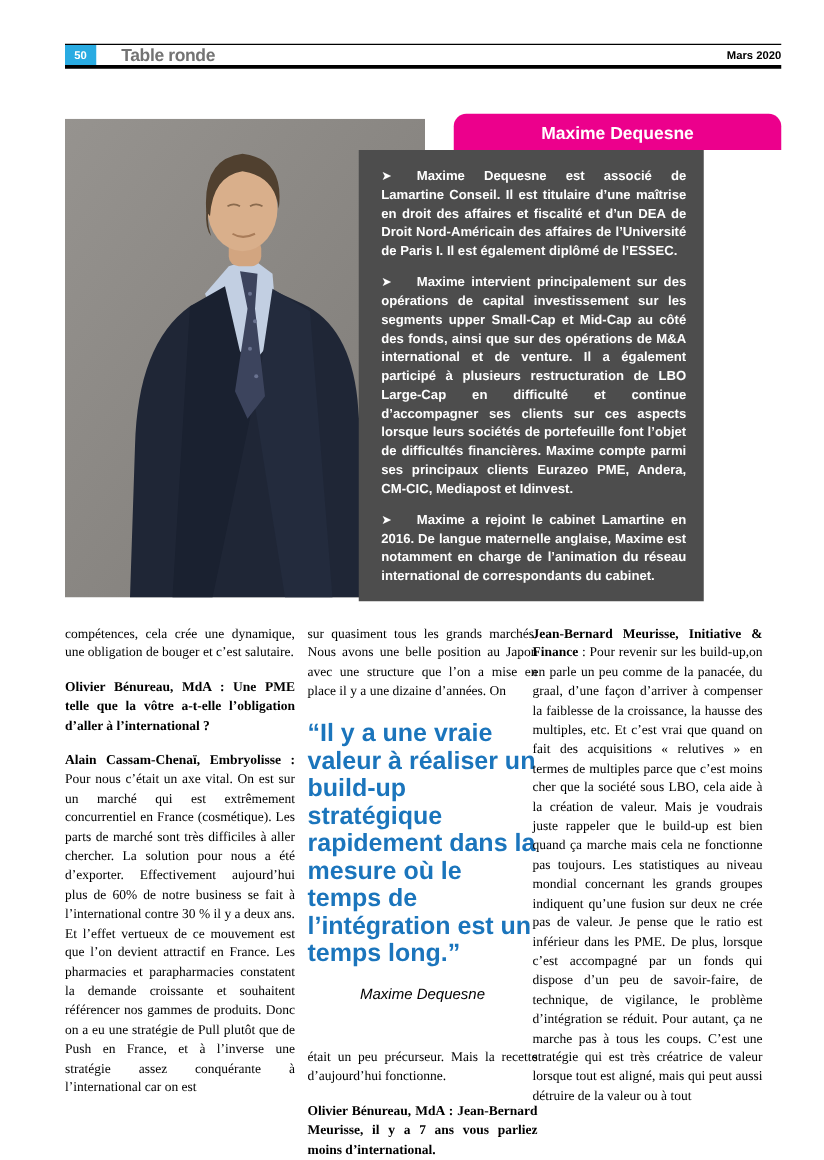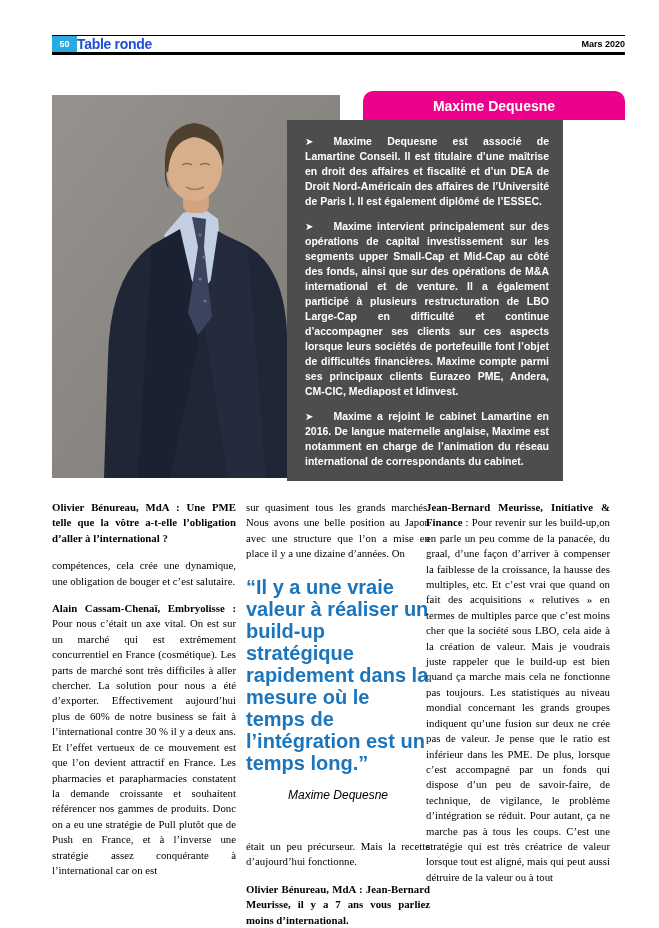--- a/index.html
+++ b/index.html
@@ -5,22 +5,22 @@
   html,body{margin:0;padding:0;background:#ffffff;}
   #page{position:relative;width:659px;height:928px;background:#ffffff;overflow:hidden;
         font-family:"Liberation Sans","DejaVu Sans",sans-serif;}
 
   
   .header{position:absolute;left:52px;top:35px;width:573px;height:16px;
           border-top:1px solid #000;border-bottom:3px solid #000;
           display:flex;align-items:stretch;text-align:right;}
   .pagenum{background:var(--cyan);color:#fff;width:25px;display:flex;align-items:center;
            justify-content:center;font-size:9px;font-weight:bold;}
-  .section{display:flex;align-items:center;margin-left:0;font-size:14px;font-weight:bold;
-           letter-spacing:-0.3px;color:#1d4ed8;}
+  .section{display:flex;align-items:center;margin-left:20px;font-size:14px;font-weight:bold;
+           letter-spacing:-0.3px;color:#737373;}
   .issue{display:flex;align-items:center;margin-left:auto;font-size:9px;font-weight:bold;color:#000;}
 
   
   .photo{position:absolute;left:52px;top:95px;width:288px;height:383px;z-index:1;}
 
   
   .banner{position:absolute;left:363px;top:91px;width:262px;height:29px;z-index:3;
           background:var(--magenta);border-radius:10px 10px 0 0;
           display:flex;align-items:center;justify-content:center;
           color:#fff;font-size:14px;font-weight:bold;}
@@ -94,22 +94,22 @@
 
   <div class="banner">Maxime Dequesne</div>
 
   <div class="biobox">
     <p class="bullet"><span class="arrow">➤</span><span>Maxime Dequesne est associé de Lamartine Conseil. Il est titulaire d’une maîtrise en droit des affaires et fiscalité et d’un DEA de Droit Nord-Américain des affaires de l’Université de Paris I. Il est également diplômé de l’ESSEC.</span></p>
     <p class="bullet"><span class="arrow">➤</span><span>Maxime intervient principalement sur des opérations de capital investissement sur les segments upper Small-Cap et Mid-Cap au côté des fonds, ainsi que sur des opérations de M&amp;A international et de venture. Il a également participé à plusieurs restructuration de LBO Large-Cap en difficulté et continue d’accompagner ses clients sur ces aspects lorsque leurs sociétés de portefeuille font l’objet de difficultés financières. Maxime compte parmi ses principaux clients Eurazeo PME, Andera, CM-CIC, Mediapost et Idinvest.</span></p>
     <p class="bullet"><span class="arrow">➤</span><span>Maxime a rejoint le cabinet Lamartine en 2016. De langue maternelle anglaise, Maxime est notamment en charge de l’animation du réseau international de correspondants du cabinet.</span></p>
   </div>
 
   <div class="col col1">
+    <p><span class="lead"></span><span>compétences, cela crée une dynamique, une obligation de bouger et c’est salutaire.</span></p>
     <p><span class="lead">Olivier Bénureau, MdA : Une PME telle que la vôtre a-t-elle l’obligation d’aller à l’international ?</span><span></span></p>
-    <p><span class="lead"></span><span>compétences, cela crée une dynamique, une obligation de bouger et c’est salutaire.</span></p>
     <p><span class="lead">Alain Cassam-Chenaï, Embryolisse :</span><span> Pour nous c’était un axe vital. On est sur un marché qui est extrêmement concurrentiel en France (cosmétique). Les parts de marché sont très difficiles à aller chercher. La solution pour nous a été d’exporter. Effectivement aujourd’hui plus de 60% de notre business se fait à l’international contre 30 % il y a deux ans. Et l’effet vertueux de ce mouvement est que l’on devient attractif en France. Les pharmacies et parapharmacies constatent la demande croissante et souhaitent référencer nos gammes de produits. Donc on a eu une stratégie de Pull plutôt que de Push en France, et à l’inverse une stratégie assez conquérante à l’international car on est</span></p>
   </div>
 
   <div class="col col2">
     <p>sur quasiment tous les grands marchés. Nous avons une belle position au Japon avec une structure que l’on a mise en place il y a une dizaine d’années. On</p>
     <div class="pullquote">“Il y a une vraie valeur à réaliser un build-up stratégique rapidement dans la mesure où le temps de l’intégration est un temps long.”</div>
     <div class="attribution">Maxime Dequesne</div>
     <p>était un peu précurseur. Mais la recette d’aujourd’hui fonctionne.</p>
     <p class="qbold">Olivier Bénureau, MdA : Jean-Bernard Meurisse, il y a 7 ans vous parliez moins d’international.</p>
   </div>

